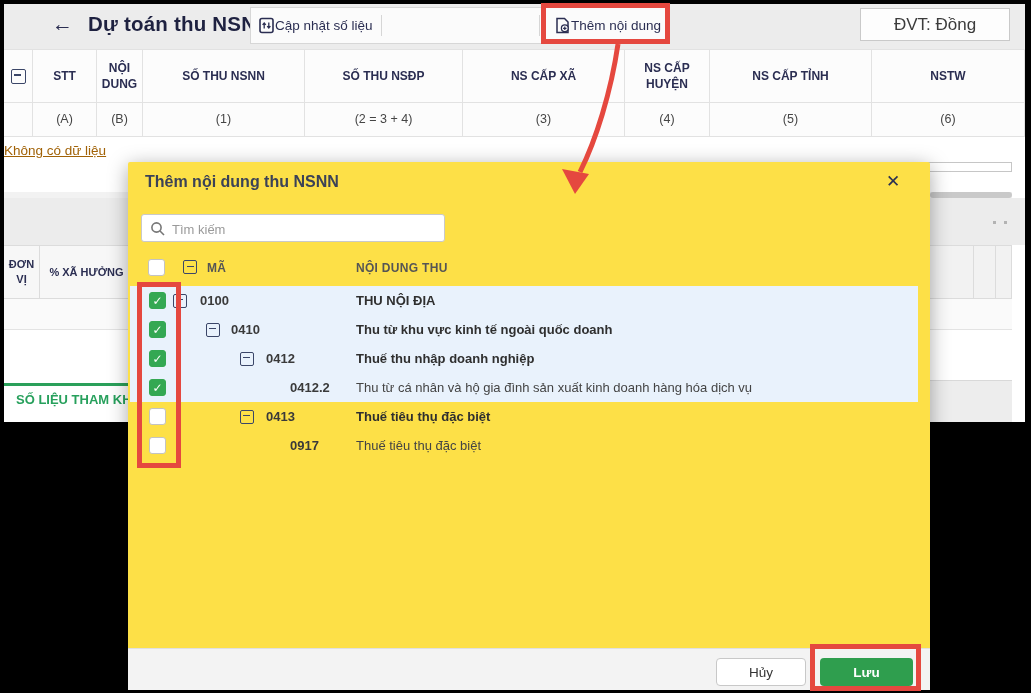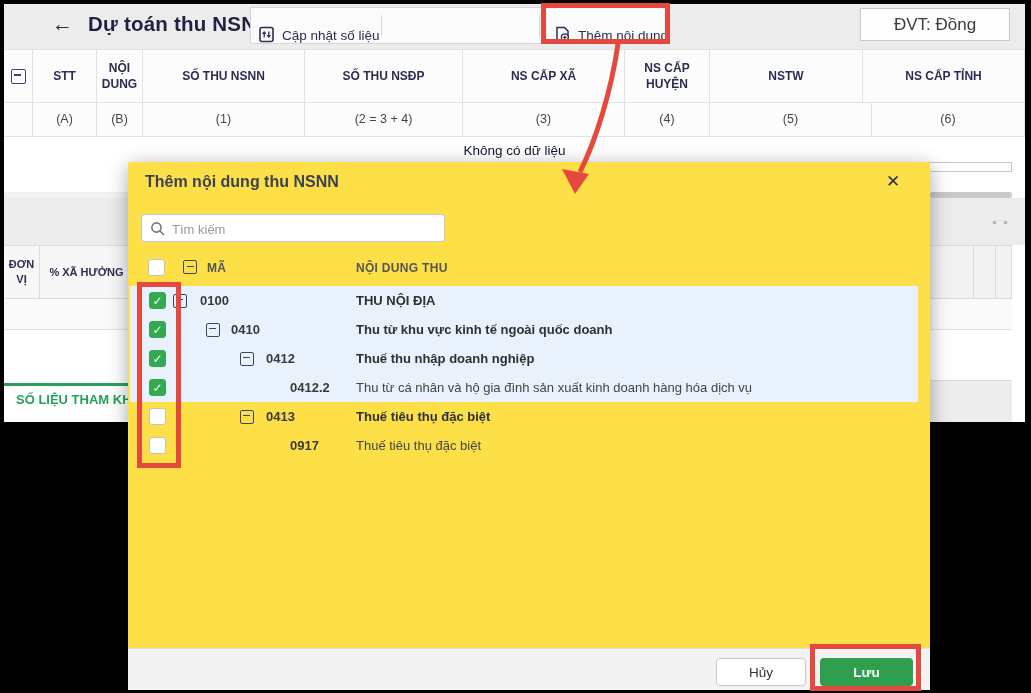--- a/index.html
+++ b/index.html
@@ -4,33 +4,33 @@
 <style>
   html,body{margin:0;padding:0;width:1031px;height:693px;background:#000;overflow:hidden;
     font-family:"Liberation Sans","DejaVu Sans",sans-serif;-webkit-font-smoothing:antialiased;}
   #stage{position:relative;width:1031px;height:693px;background:#000;}
   
   #app{position:absolute;left:4px;top:4px;width:1021px;height:418px;background:#fff;z-index:1;}
   .toolbar{position:absolute;left:0;top:0;width:1021px;height:45px;background:#ececec;}
   .back{position:absolute;left:48px;top:8px;font-size:21px;color:#2b2e52;cursor:pointer;}
   .app-title{position:absolute;left:84px;top:8px;font-size:20.5px;font-weight:bold;color:#1e2140;letter-spacing:.2px;}
   .btn-group{position:absolute;left:246px;top:3px;width:420px;height:37px;background:#fbfbfb;border:1px solid #d7d7d7;box-sizing:border-box;}
-  .gbtn{position:absolute;top:0;height:35px;display:flex;align-items:flex-end;gap:7px;font-size:13.5px;font-weight:500;color:#2b2e52;cursor:pointer;white-space:nowrap;}
+  .gbtn{position:absolute;top:0;height:35px;display:flex;align-items:center;font-size:13.5px;font-weight:500;color:#2b2e52;cursor:pointer;white-space:nowrap;}
   .gdiv{position:absolute;top:7px;width:1px;height:21px;background:#d6d6d6;}
   .unit-box{position:absolute;left:856px;top:4px;width:150px;height:33px;background:#fdfdfd;border:1px solid #c9c9c9;box-sizing:border-box;
     display:flex;align-items:center;justify-content:center;font-size:17px;color:#3c3c3c;}
   
   .trow{position:absolute;left:0;width:1021px;display:flex;}
   .hcell{box-sizing:border-box;border-right:1px solid #e2e2e2;border-bottom:1px solid #e2e2e2;border-top:1px solid #e2e2e2;
     display:flex;align-items:center;justify-content:center;text-align:center;background:#fcfcfc;line-height:1.35;padding:0 3px;}
   .h1 .hcell{font-size:12px;font-weight:bold;color:#2b2e52;}
   .h2 .hcell{font-size:12.5px;font-weight:normal;color:#454545;border-top:none;}
   .minibox{position:relative;display:inline-block;width:15px;height:15px;border:1.5px solid #3b4668;border-radius:2px;box-sizing:border-box;background:transparent;}
   .minibox i{position:absolute;left:2.5px;top:4.9px;width:7px;height:1.6px;background:#3b4668;}
-  .empty-text{position:absolute;left:0;top:139px;width:1021px;text-align:center;font-size:13.5px;color:#0f172a;}
+  .empty-text{position:absolute;left:0;top:139px;width:1021px;text-align:left;font-size:13.5px;color:#a16207;text-decoration:underline;}
   .empty-box{position:absolute;left:193px;top:158px;width:815px;height:10px;border:1px solid #c6c6c6;background:#fff;box-sizing:border-box;}
   .hscroll{position:absolute;left:0;top:188px;width:1008px;height:6px;background:#f2f2f2;}
   .hscroll .thumb{position:absolute;left:926px;top:0;width:82px;height:6px;background:#c9c9c9;border-radius:3px;}
   .sec2-strip{position:absolute;left:0;top:194px;width:1021px;height:47px;background:#ececec;}
   .dot{position:absolute;top:23px;width:3px;height:3px;background:#b3b3b3;}
   .sec2-hdr-left{position:absolute;left:0;top:241px;height:54px;display:flex;}
   .s2cell{box-sizing:border-box;border-right:1px solid #dcdcdc;border-top:1px solid #dcdcdc;border-bottom:1px solid #dcdcdc;background:#f7f7f7;
     display:flex;align-items:center;justify-content:center;text-align:center;font-size:11px;font-weight:bold;color:#2b2e52;line-height:1.35;padding:0 2px;}
   .sec2-hdr-right{position:absolute;left:926px;top:241px;width:82px;height:54px;background:#f2f2f2;border-top:1px solid #dcdcdc;border-bottom:1px solid #dcdcdc;border-right:1px solid #dcdcdc;box-sizing:border-box;}
   .sec2-hdr-right .vl{position:absolute;top:0;width:1px;height:52px;background:#dcdcdc;}
@@ -116,22 +116,22 @@
           <span class="minibox">
             <i></i>
           </span>
         </div>
         <div class="hcell" style="width: 64px;">STT</div>
         <div class="hcell" style="width: 46px;">NỘI DUNG</div>
         <div class="hcell" style="width: 162px;">SỐ THU NSNN</div>
         <div class="hcell" style="width: 158px;">SỐ THU NSĐP</div>
         <div class="hcell" style="width: 162px;">NS CẤP XÃ</div>
         <div class="hcell" style="width: 85px;">NS CẤP HUYỆN</div>
+        <div class="hcell" style="width: 162px;">NS CẤP TỈNH</div>
         <div class="hcell" style="width: 153px;">NSTW</div>
-        <div class="hcell" style="width: 162px;">NS CẤP TỈNH</div>
       </div>
     <div id="t1h2" class="trow h2" style="top:99px;height:34px;">
         <div class="hcell" style="width: 29px;"></div>
         <div class="hcell" style="width: 64px;">(A)</div>
         <div class="hcell" style="width: 46px;">(B)</div>
         <div class="hcell" style="width: 162px;">(1)</div>
         <div class="hcell" style="width: 158px;">(2 = 3 + 4)</div>
         <div class="hcell" style="width: 162px;">(3)</div>
         <div class="hcell" style="width: 85px;">(4)</div>
         <div class="hcell" style="width: 162px;">(5)</div>

